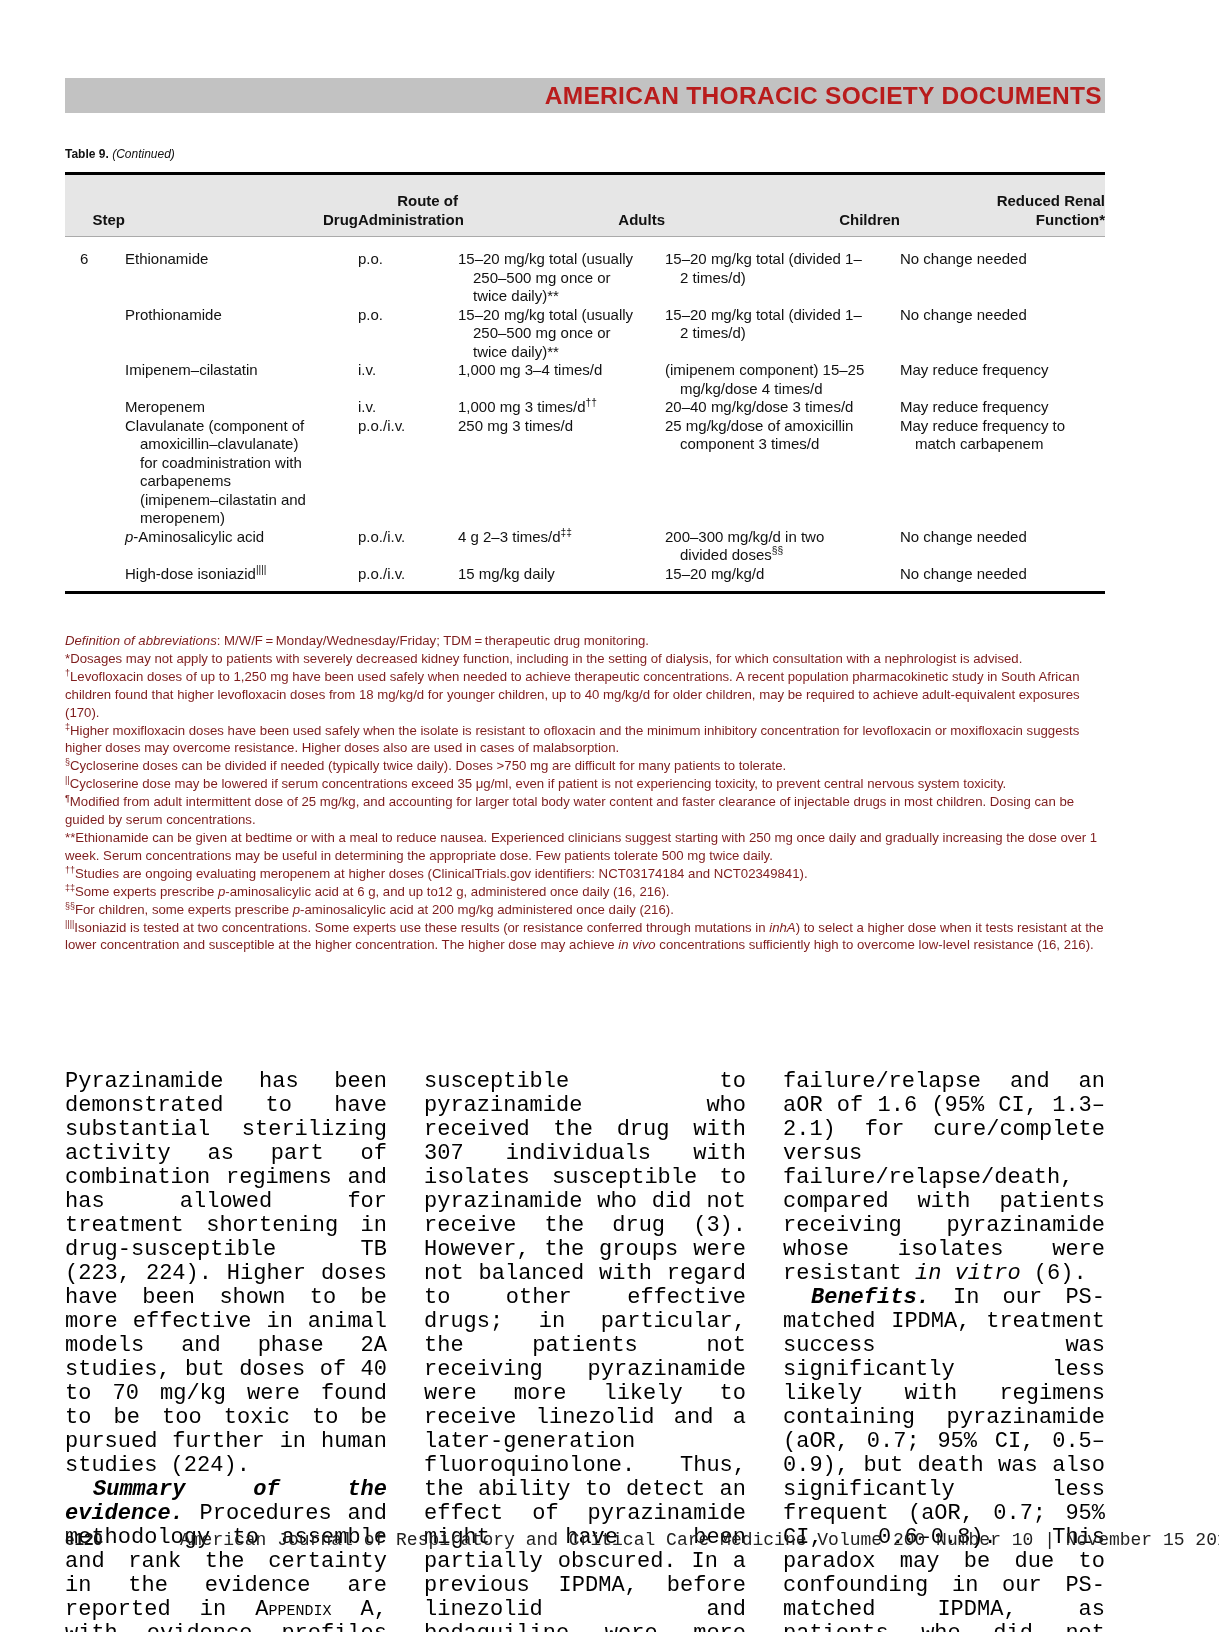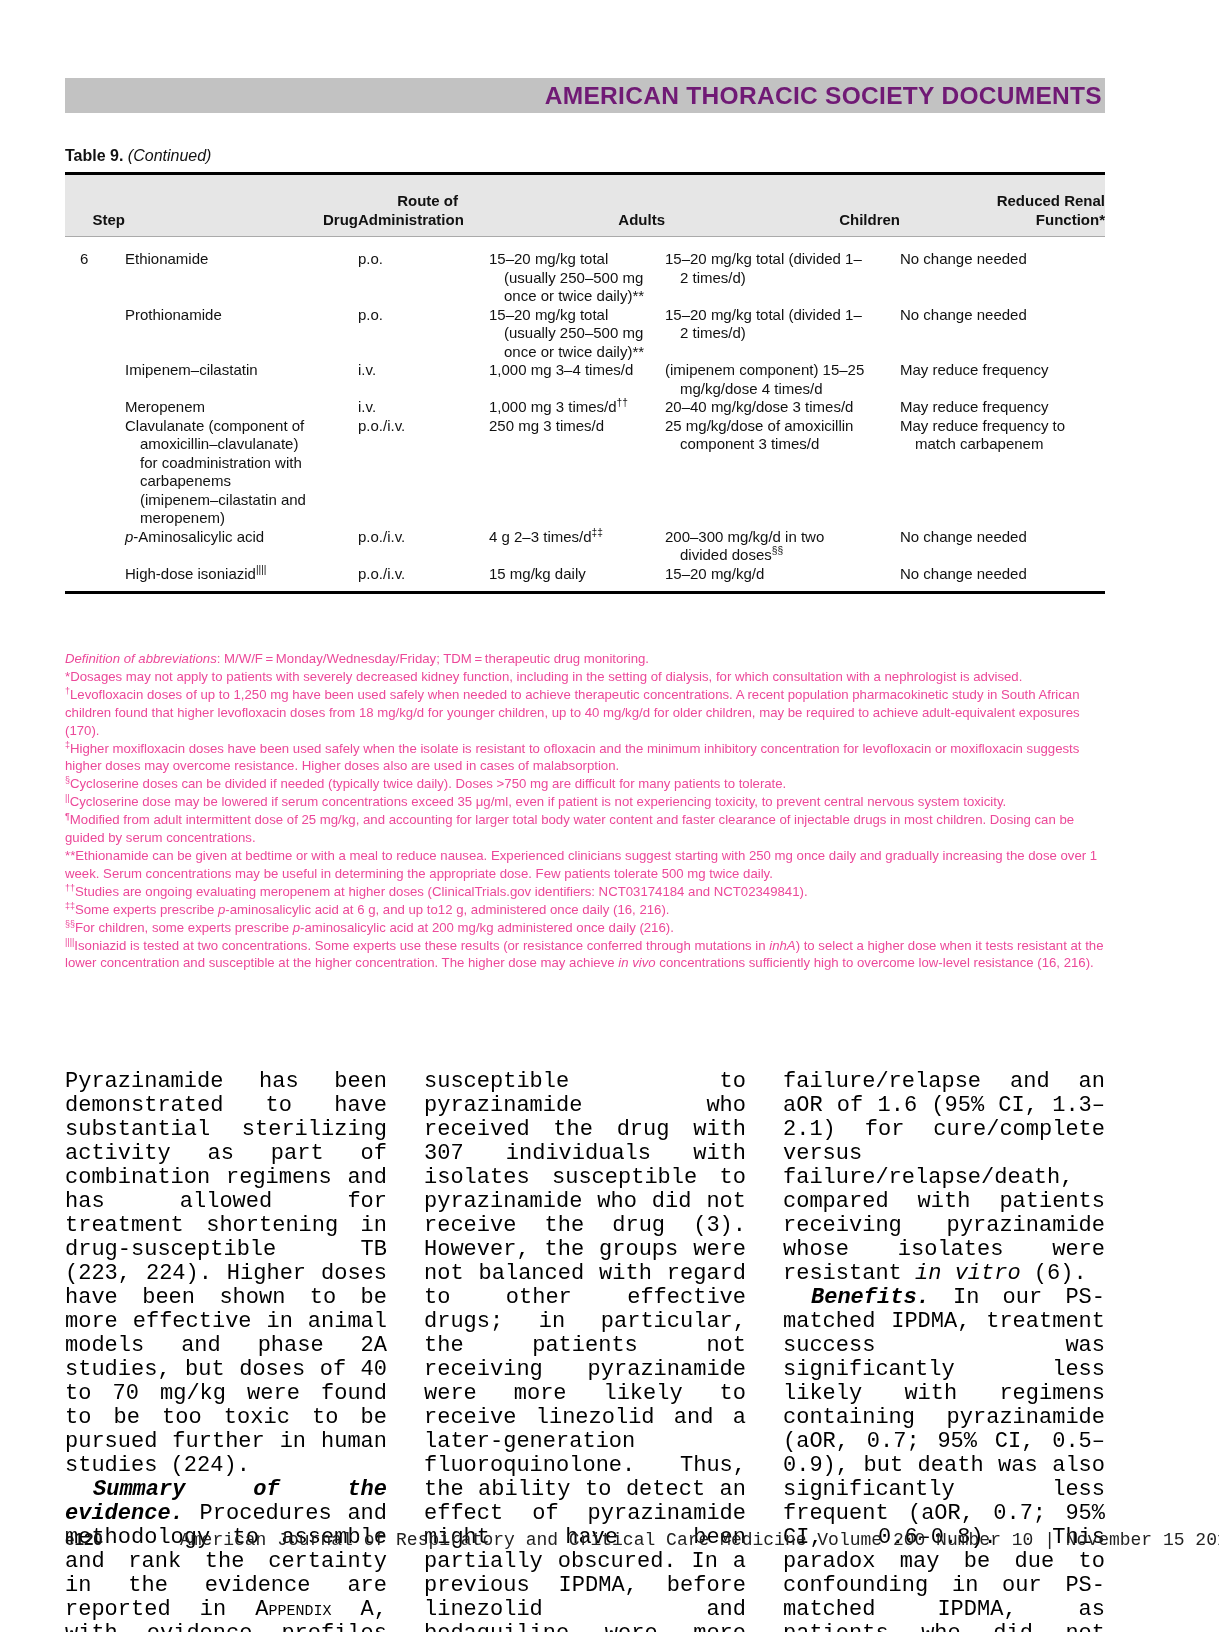--- a/index.html
+++ b/index.html
@@ -18,31 +18,31 @@
     position: absolute;
     left: 65px; top: 78px;
     width: 1040px; height: 35px;
     background: #c2c2c2;
     display: flex;
     align-items: center;
     justify-content: flex-end;
     padding-right: 3px;
   }
   .banner-title {
-    color: #701a75;
+    color: #b91c1c;
     font-weight: bold;
     font-size: 24.5px;
     letter-spacing: 0.3px;
     white-space: nowrap;
   }
   
   .tcaption {
     position: absolute;
     left: 65px; top: 147px;
-    font-size: 16px;
+    font-size: 12px;
   }
   .tcaption .cap-label { font-weight: bold; }
   .tcaption .cap-cont { font-style: italic; }
   
   .dtable {
     position: absolute;
     left: 65px; top: 172px;
     width: 1040px;
     border-top: 3px solid #000;
     border-bottom: 3px solid #000;
@@ -63,37 +63,36 @@
     font-weight: bold;
   }
   .thead .hcell { text-align: right; }
   .thead .hline { display: block; white-space: nowrap; }
   .tbody-space { height: 13px; }
   .cell { vertical-align: top; }
   .hang { padding-left: 15px; text-indent: -15px; }
   .c-step { padding-left: 15px; }
   .c-drug { padding-right: 52px; }
   .c-route { padding-right: 8px; }
-  .c-adults { padding-right: 17px; margin-left: 31px; }
+  .c-adults { padding-right: 17px; }
   .c-children { padding-right: 30px; }
   .c-renal { padding-right: 22px; }
   
   .seg-i { font-style: italic; }
   .seg-bi { font-weight: bold; font-style: italic; }
   .seg-sc { font-variant: small-caps; }
   .seg-sup { vertical-align: super; font-size: 68%; line-height: 0; }
   
   .footnotes {
     position: absolute;
     left: 65px; top: 632px;
     width: 1042px;
     font-size: 13.2px;
     line-height: 17.9px;
-    color: #ec4899;
-    margin-top: 18px;
+    color: #7f1d1d;
   }
   .footnote { }
   
   .bodycols {
     position: absolute;
     left: 65px; top: 1070px;
     width: 1040px;
     display: flex;
     gap: 37px;
     font-family: Liberation Mono, monospace;

